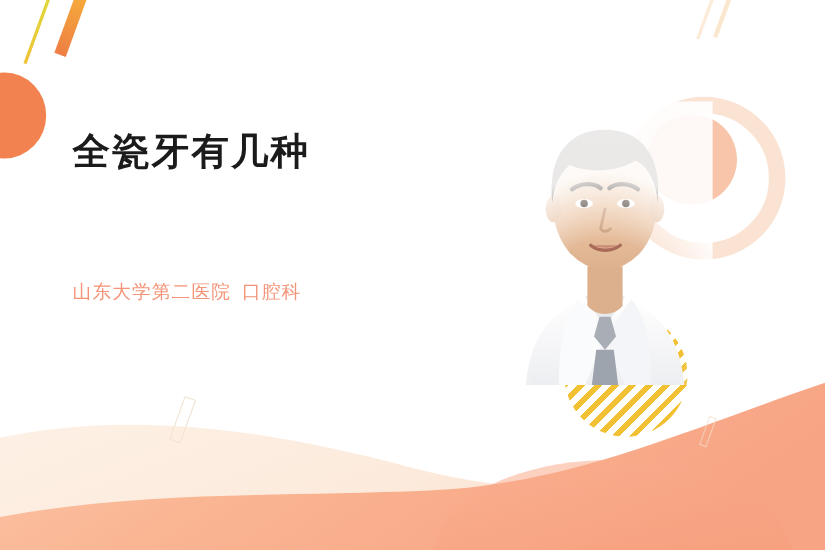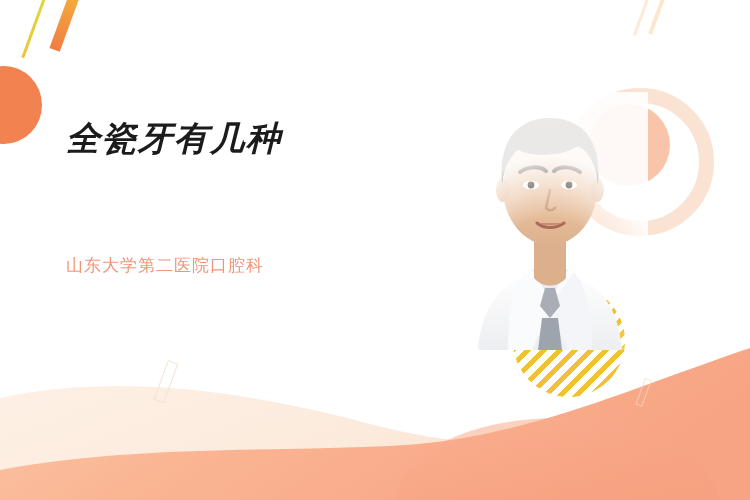--- a/index.html
+++ b/index.html
@@ -126,21 +126,20 @@
     transform: rotate(20deg);
     opacity: .7;
   }
 
   
   .text-block {
     position: absolute;
     left: 66px;
     top: 118px;
     width: 380px;
-    font-style: italic;
   }
   .title {
     font-size: 34px;
     font-weight: 700;
     color: #1b1b1b;
     letter-spacing: 2px;
     line-height: 1.2;
     margin: 0;
     white-space: nowrap;
   }
@@ -167,21 +166,21 @@
   }
   .line-2 {
     font-size: 17px;
     line-height: 30px;
     color: #F39478;
     white-space: nowrap;
     letter-spacing: 1px;
     margin-top: 6px;
   }
   .dept {
-    margin-left: 0;
+    margin-left: 10px;
   }
 
   
   .portrait {
     position: absolute;
     left: 452px;
     top: 92px;
     width: 196px;
     height: 258px;
   }

